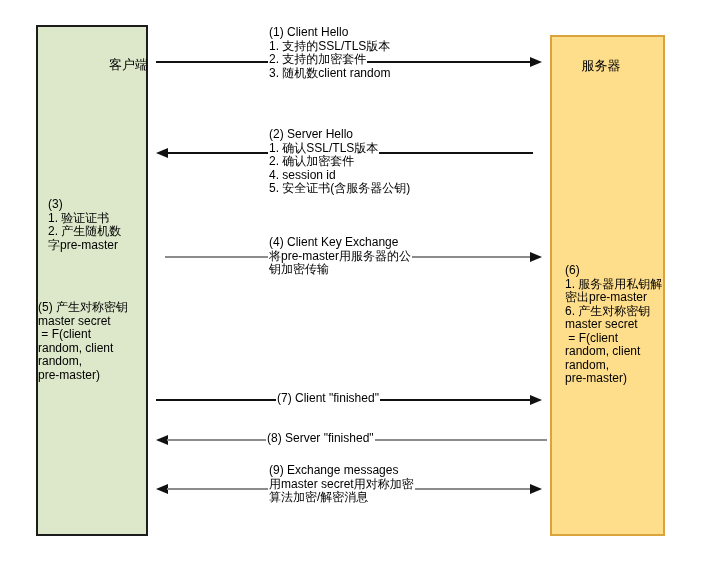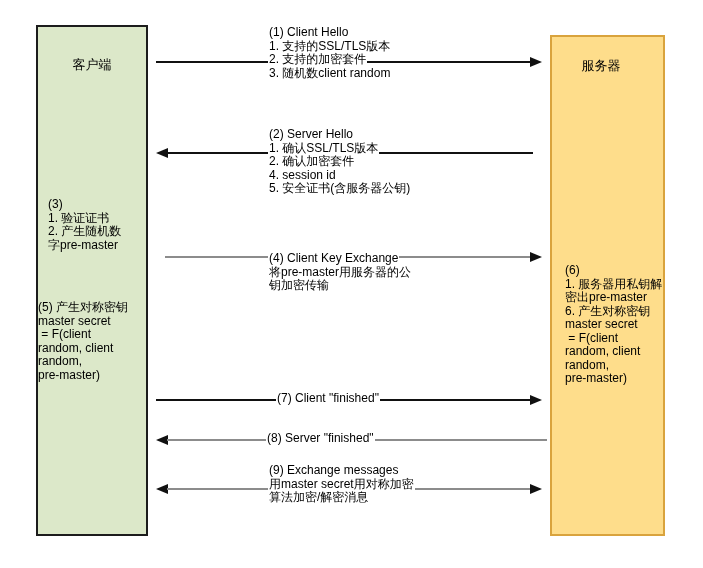--- a/index.html
+++ b/index.html
@@ -5,21 +5,21 @@
   html,body{margin:0;padding:0;background:#ffffff;}
   .canvas{
     position:relative;width:703px;height:568px;background:#ffffff;
     font-family:"Liberation Sans","DejaVu Sans",sans-serif;
     color:#000;overflow:hidden;
   }
   .actor-box{position:absolute;box-sizing:border-box;}
   .client-box{left:36px;top:25px;width:112px;height:511px;background:#dce8c9;border:2px solid #1c1c1c;}
   .server-box{left:550px;top:35px;width:115px;height:501px;background:#fedd8b;border:2px solid #d9a33d;}
   .actor-label{position:absolute;text-align:center;font-size:13px;z-index:2;}
-  .client-label{left:36px;top:56px;width:112px;}
+  .client-label{left:36px;top:56px;width:112px;text-align:right;}
   .server-label{left:550px;top:57px;width:102px;}
   .arrow-line{position:absolute;height:2px;background:#111;z-index:1;}
   .gray{background:#8c8c8c;}
   .head{position:absolute;width:0;height:0;border-style:solid;z-index:1;}
   .head-r{border-width:5px 0 5px 12px;border-color:transparent transparent transparent #111;}
   .head-l{border-width:5px 12px 5px 0;border-color:transparent #111 transparent transparent;}
   .label{position:absolute;z-index:2;font-size:12px;}
   .ln{display:table;white-space:pre;line-height:13.5px;}
   .bg{background:#ffffff;padding:0 1px;}
 </style>
@@ -60,21 +60,21 @@
   </div>
 
   <div class="label" style="left:268px;top:128px;">
     <span class="ln bg">(2) Server Hello</span>
     <span class="ln bg">1. 确认SSL/TLS版本</span>
     <span class="ln bg">2. 确认加密套件</span>
     <span class="ln bg">4. session id</span>
     <span class="ln bg">5. 安全证书(含服务器公钥)</span>
   </div>
 
-  <div class="label" style="left:268px;top:236px;margin-top:16px;">
+  <div class="label" style="left:268px;top:236px;">
     <span class="ln bg">(4) Client Key Exchange</span>
     <span class="ln bg">将pre-master用服务器的公</span>
     <span class="ln bg">钥加密传输</span>
   </div>
 
   <div class="label" style="left:276px;top:392px;">
     <span class="ln bg">(7) Client "finished"</span>
   </div>
 
   <div class="label" style="left:266px;top:432px;">

